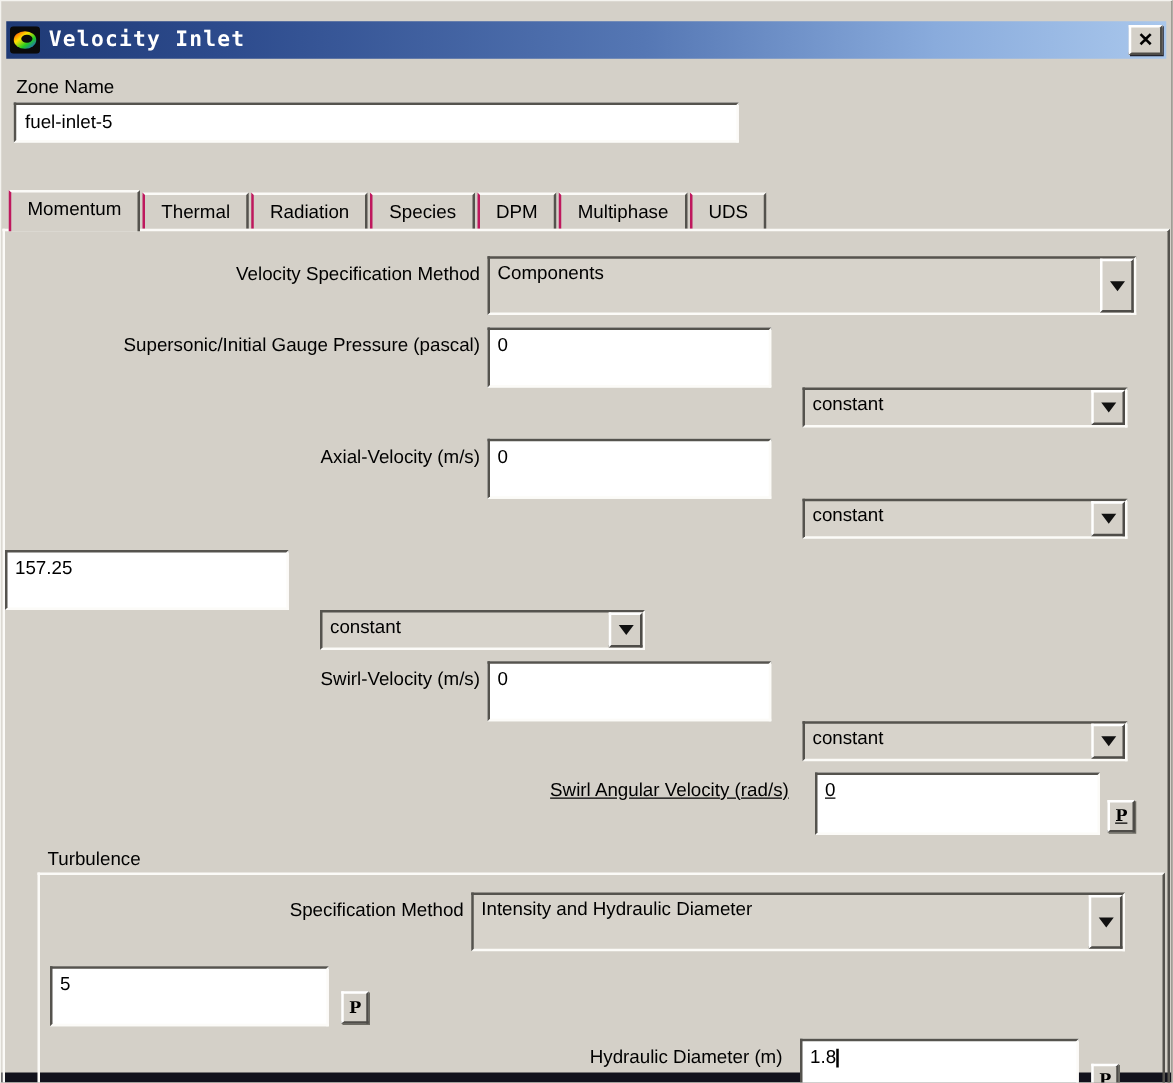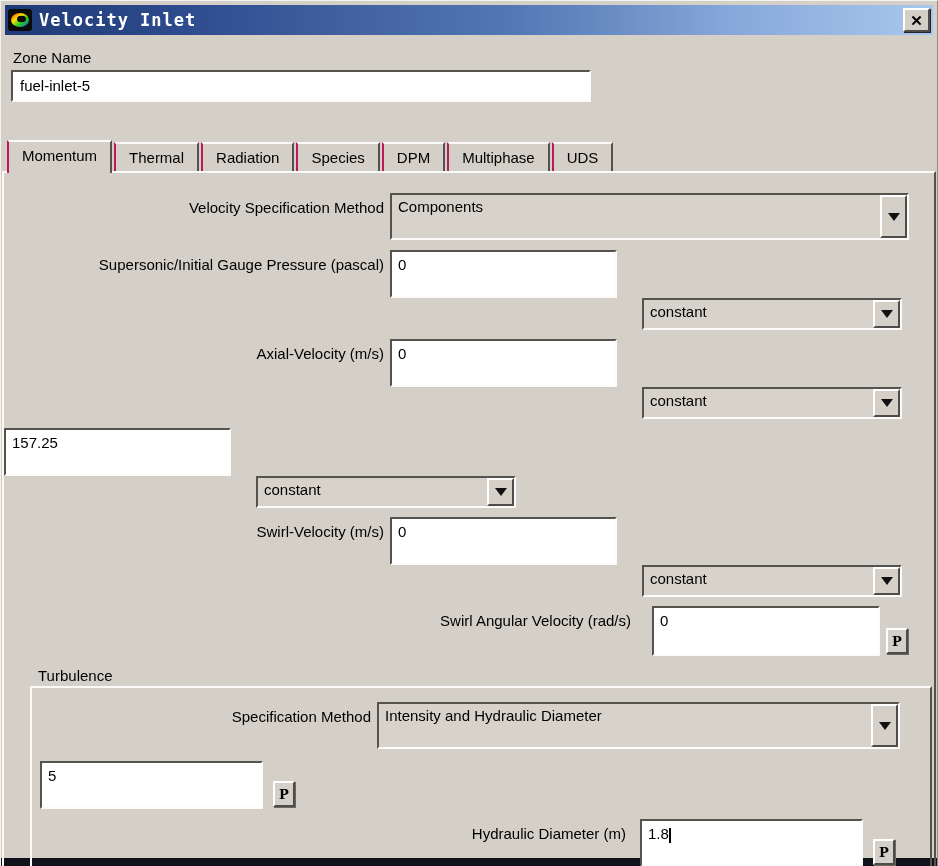--- a/index.html
+++ b/index.html
@@ -5,21 +5,21 @@
   * { box-sizing: border-box; }
   html,body { margin:0; padding:0; }
   body {
     width:938px; height:866px; overflow:hidden; position:relative;
     background:#d4d0c8;
     font-family:"Liberation Sans", sans-serif; color:#000;
     border-top:1px solid #f4f3ef; border-left:1px solid #f4f3ef; border-right:1px solid #8f8c84;
   }
   
   .titlebar {
-    margin:4px 4px 0; height:30px; display:flex; align-items:center; padding:0 3px;
+    margin:16px 4px 0; height:30px; display:flex; align-items:center; padding:0 3px;
     background:linear-gradient(90deg,#1f3a75 0%,#2c4a8c 18%,#5577b4 55%,#89abdc 80%,#a9c7ec 100%);
   }
   .fluent-icon { width:24px; height:22px; margin-right:7px; flex:0 0 auto; }
   .title-text {
     color:#fff; font-family:"DejaVu Sans Mono", monospace; font-weight:bold;
     font-size:17px; letter-spacing:1px; white-space:nowrap;
   }
   .close-btn {
     margin-left:auto; width:27px; height:24px; background:#d4d0c8;
     border:2px solid; border-color:#ffffff #4e4c48 #4e4c48 #ffffff;
@@ -46,21 +46,21 @@
   
   .panel {
     position:relative; z-index:2; margin:0 1px;
     border:2px solid; border-color:#fbfaf7 #54524d #54524d #fbfaf7;
     padding:20px 0 10px;
   }
   .frow { display:flex; align-items:flex-start; padding-right:25px; margin-bottom:10px; }
   .flabel { flex:0 0 386px; text-align:right; padding:5px 6px 0 0; font-size:15px; line-height:19px; }
   .mb17 { margin-bottom:17px; }
   .mb9  { margin-bottom:9px; }
-  .mb6  { margin-bottom:6px; }
+  .mb6  { margin-bottom:6px;text-decoration:underline; }
   
   .combo {
     display:flex; align-items:stretch; height:47px;
     border:2px solid; border-color:#55534e #fcfbf8 #fcfbf8 #55534e; background:#d7d3cb;
   }
   .combo-wide { flex:1; }
   .combo-sm { width:260px; margin-left:25px; height:32px;margin-top:48px; }
   .combo-text { flex:1; font-size:15px; padding:3px 0 0 6px; white-space:nowrap; overflow:hidden; }
   .combo-arrow {
     width:27px; background:#d4d0c8; flex:0 0 auto;

